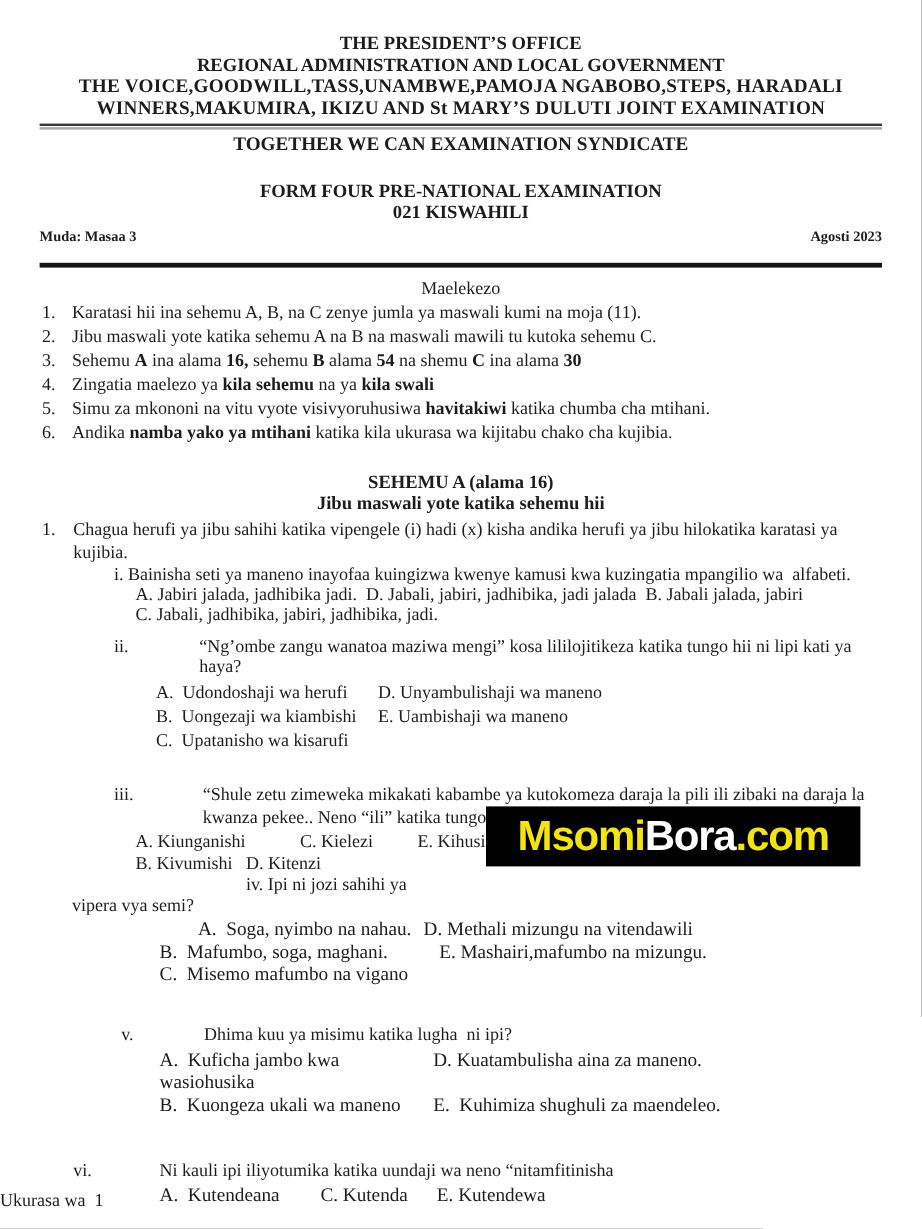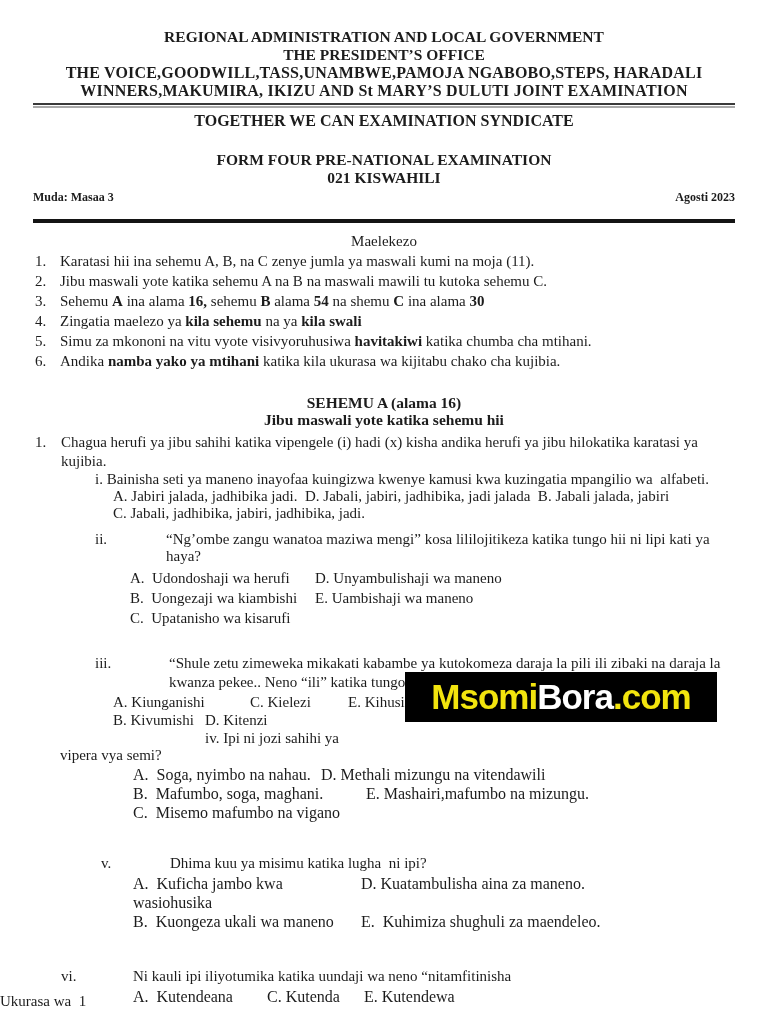--- a/index.html
+++ b/index.html
@@ -51,21 +51,21 @@
   .iii-wrap{margin-left:62px;margin-top:26px;line-height:19px;}
   .iii-wrap .sub-lab{width:38px;}
   .opts-iii{font-size:15px;line-height:18px;margin-left:80px;margin-top:1px;}
   .opts-iii .r1 .c1{width:137px;}
   .opts-iii .r1 .c2{width:98px;}
   .opts-iii .r2 .c1{width:92px;}
 
   .iv-intro1{font-size:15px;line-height:17px;margin-left:172px;margin-top:1px;}
   .iv-intro2{font-size:15px;line-height:17px;margin-left:27px;}
   .opts-iv{margin-left:100px;line-height:19px;margin-top:1px;}
-  .opts-iv .r0 .c1{width:188px;}
+  .opts-iv .r0 .c1{width:188px;margin-left:32px;}
   .opts-iv .r1 .c1{width:233px;}
 
   .v-wrap{margin-left:68px;margin-top:33px;}
   .v-wrap .sub-lab{width:33px;}
   .opts-v{margin-left:100px;line-height:19px;margin-top:2px;}
   .opts-v .c1{width:228px;}
 
   .vi-wrap{margin-left:28px;margin-top:37px;}
   .vi-wrap .sub-lab{width:36px;}
   .opts-vi{margin-left:100px;line-height:20px;margin-top:2px;}
@@ -82,22 +82,22 @@
   .wm-y{color:#f2e40e;}
   .wm-w{color:#ffffff;}
 
   .footer{position:absolute;left:0;top:993px;width:100%;text-align:left;font-size:15px;}
 </style>
 </head>
 <body>
 
 <div class="page">
 
+  <div class="hdr1 center">THE PRESIDENT’S OFFICE</div>
   <div class="hdr1 center">REGIONAL ADMINISTRATION AND LOCAL GOVERNMENT</div>
-  <div class="hdr1 center">THE PRESIDENT’S OFFICE</div>
   <div class="hdr2 center">THE VOICE,GOODWILL,TASS,UNAMBWE,PAMOJA NGABOBO,STEPS, HARADALI</div>
   <div class="hdr2 center">WINNERS,MAKUMIRA, IKIZU AND St MARY’S DULUTI JOINT EXAMINATION</div>
 
   <div class="rule-double"></div>
 
   <div class="syndicate center">TOGETHER WE CAN EXAMINATION SYNDICATE</div>
 
   <div class="exam-title center">FORM FOUR PRE-NATIONAL EXAMINATION</div>
   <div class="subject center">021 KISWAHILI</div>
 

